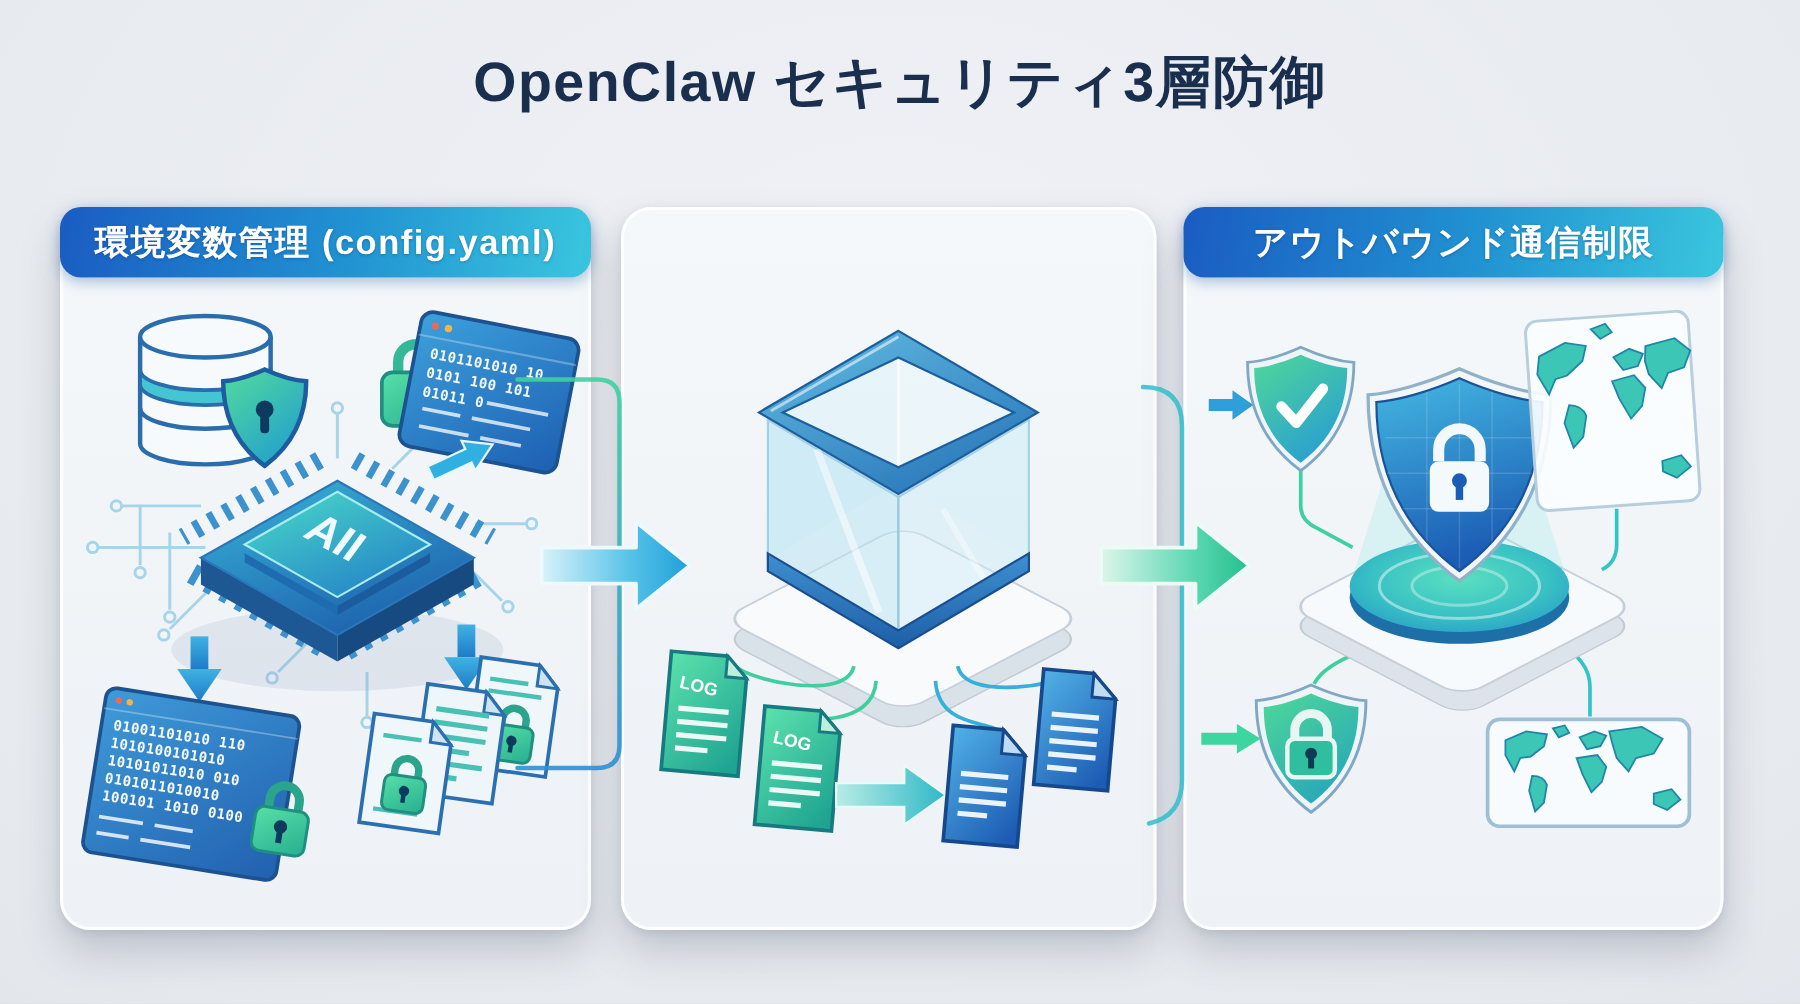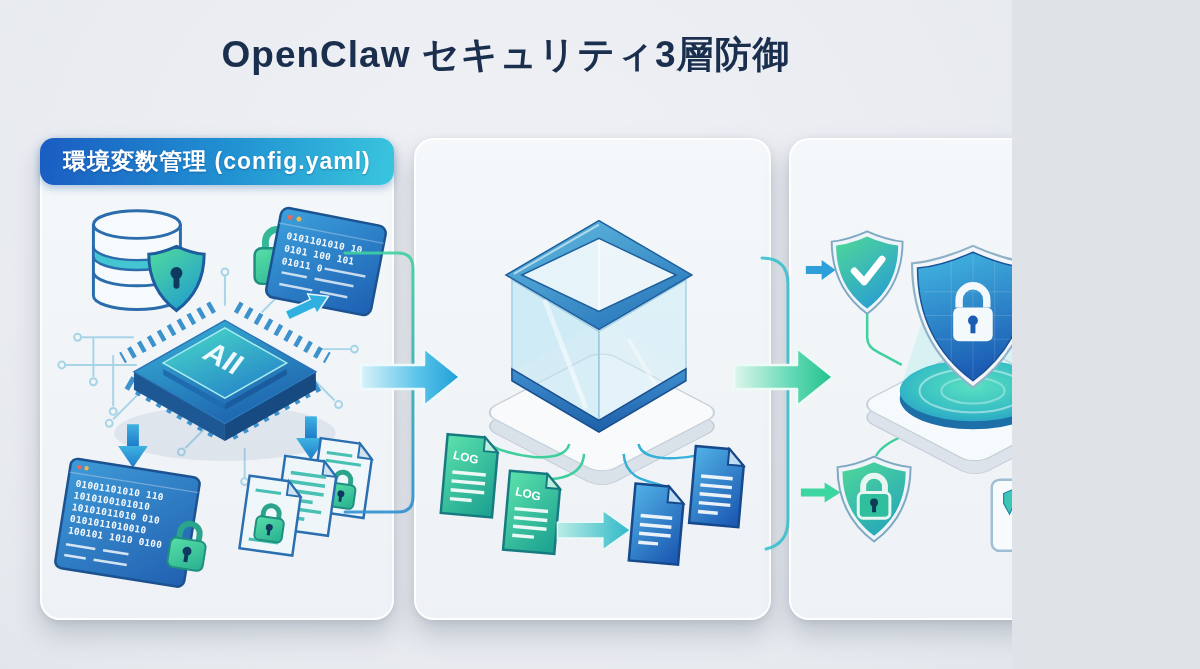--- a/index.html
+++ b/index.html
@@ -1,17 +1,17 @@
 <!DOCTYPE html>
 <html style="--title-color: #1a2e4d; --header-g1: #1a5cc2; --header-g2: #2193d2; --header-g3: #3ac6de; --panel-bg: #f5f8fa; --page-bg1: #eff1f5; --page-bg2: #d7dbe2; --arrow-blue: #2aa8dc; --arrow-green: #35d09c; --accent-teal: #3cc6b6; --accent-green: #3fd1a0; --accent-blue: #2e8fd2;"><head>
 <meta charset="utf-8">
 <style>
   html,body{margin:0;padding:0;background:#dfe3e8;}
   .stage{
-    position:relative;width:1012px;height:669px;overflow:hidden;
+    position:relative;width:1200px;height:669px;overflow:hidden;
     background:radial-gradient(120% 145% at 50% 28%, var(--page-bg1,#eff1f5) 0%, #e6e9ee 55%, var(--page-bg2,#d7dbe2) 100%);
     font-family:"Liberation Sans","DejaVu Sans",sans-serif;
   }
   .title{
     position:absolute;top:30px;left:0;width:100%;margin:0;text-align:center;
     font-size:37px;font-weight:800;letter-spacing:1px;color:var(--title-color,#1a2e4d);z-index:3;
   }
   .card{
     position:absolute;top:138px;height:482px;border-radius:20px;z-index:2;
     background:linear-gradient(180deg,var(--panel-bg,#f5f8fa) 0%,#eef1f5 100%);
@@ -379,20 +379,23 @@
             <rect x="8" y="37" width="32" height="3.5"></rect>
             <rect x="8" y="46" width="32" height="3.5"></rect>
             <rect x="8" y="55" width="32" height="3.5"></rect>
             <rect x="8" y="64" width="20" height="3.5"></rect>
           </g>
       </g>
     </svg>
   </section>
 
   <section class="card" id="card-outbound">
+    <div class="hdr">
+      <span>アウトバウンド通信制限</span>
+    </div>
     <svg class="art" viewBox="0 0 360 434">
 
       <g fill="none" stroke-width="2.5">
         <path d="M77,122 V150 Q77,160 88,165 L112,178" stroke="#3fd0a0"></path>
         <path d="M290,152 V176 Q290,188 280,193" stroke="#33c4c8"></path>
         <path d="M118,248 Q92,258 86,270" stroke="#3fd0a0"></path>
         <path d="M250,242 Q272,254 272,272 V292" stroke="#33c4c8"></path>
       </g>
 
       <g>

